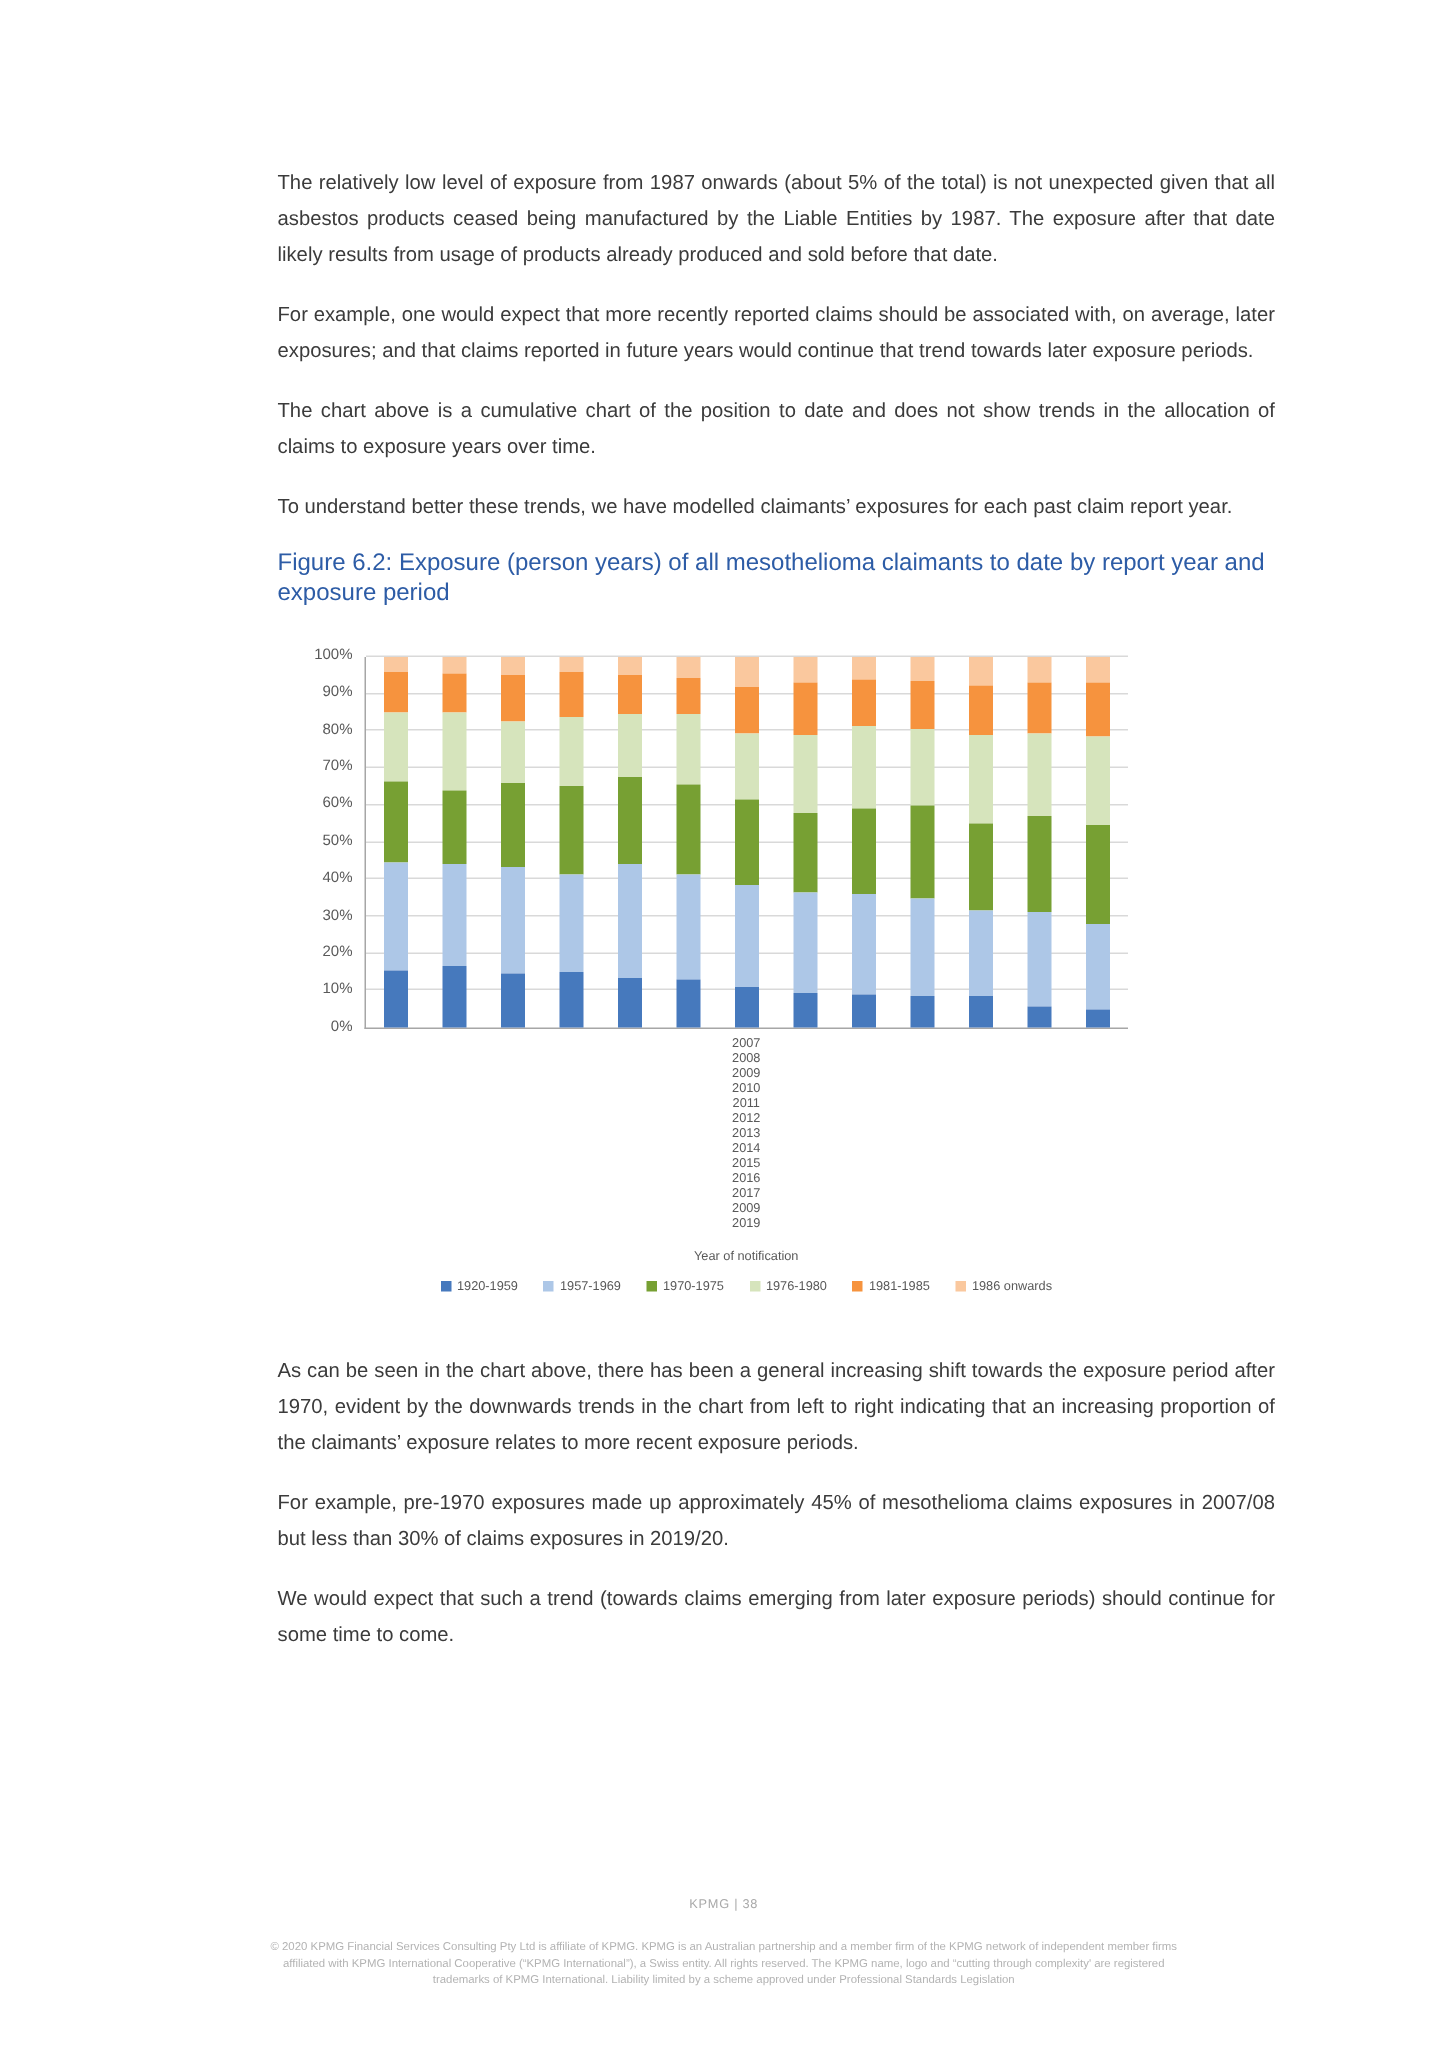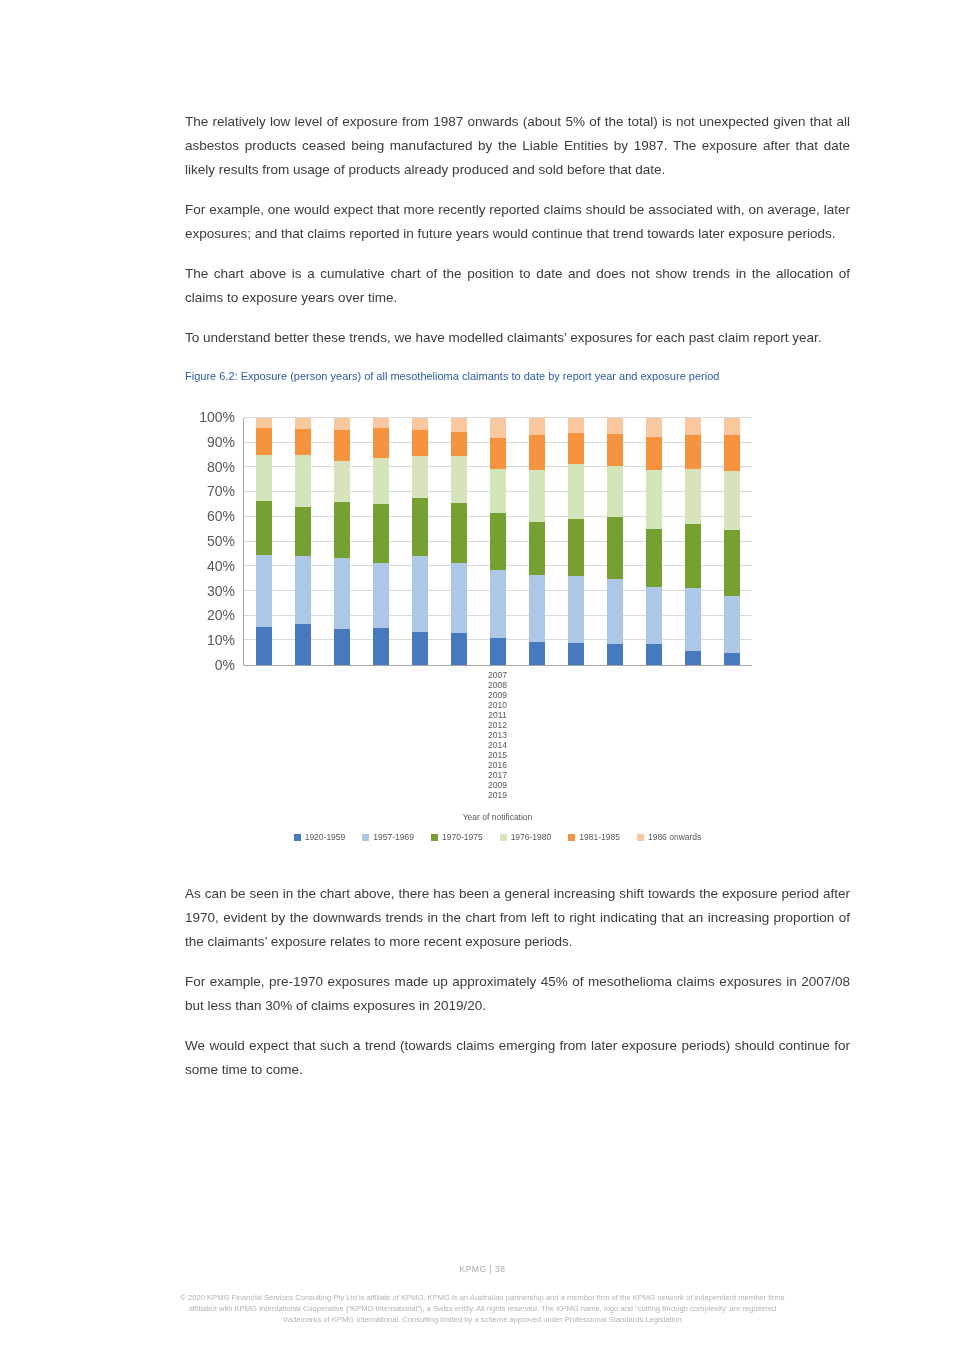--- a/index.html
+++ b/index.html
@@ -12,31 +12,31 @@
   }
   .content { position: absolute; left: 185px; top: 0; width: 665px; }
   p.body {
     font-size: 13.5px; line-height: 24px;
     color: #3b3b3b;
     text-align: justify;
     margin: 0 0 16px 0;
   }
   p.body.first { margin-top: 110px; }
   .fig-caption {
-    font-size: 11px; line-height: 20px; font-weight: normal;
+    font-size: 16px; line-height: 20px; font-weight: normal;
     color: #2d5ca6;
     margin: 6px 0 0 0;
   }
   
   .chart { margin: 32px 0 40px 18px; width: 549px; }
   .chart-grid { display: flex; }
   .y-axis { width: 40px; position: relative; }
   .ytick {
     position: absolute; right: 8px;
-    font-size: 14px; color: #595959; line-height: 10px;
+    font-size: 10px; color: #595959; line-height: 10px;
     white-space: nowrap;
     margin-top: 46px;
   }
   .plot {
     flex: 1; height: 248px; position: relative;
     border-left: 1px solid #a6a6a6;
     border-bottom: 1px solid #a6a6a6;
   }
   .gridline {
     position: absolute; left: 0; right: 0; height: 1px;
@@ -300,15 +300,15 @@
   <p class="body">As can be seen in the chart above, there has been a general increasing shift towards the exposure period after 1970, evident by the downwards trends in the chart from left to right indicating that an increasing proportion of the claimants’ exposure relates to more recent exposure periods.</p>
   <p class="body">For example, pre-1970 exposures made up approximately 45% of mesothelioma claims exposures in 2007/08 but less than 30% of claims exposures in 2019/20.</p>
   <p class="body">We would expect that such a trend (towards claims emerging from later exposure periods) should continue for some time to come.</p>
 </div>
 
 <div class="footer">
   <div class="page-num">KPMG | 38</div>
   <div class="legal">
       <div class="legal-line">© 2020 KPMG Financial Services Consulting Pty Ltd is affiliate of KPMG. KPMG is an Australian partnership and a member firm of the KPMG network of independent member firms</div>
       <div class="legal-line">affiliated with KPMG International Cooperative (“KPMG International”), a Swiss entity. All rights reserved. The KPMG name, logo and “cutting through complexity' are registered</div>
-      <div class="legal-line">trademarks of KPMG International. Consulting limited by a scheme approved under Professional Standards Legislation</div>
+      <div class="legal-line">trademarks of KPMG International. Liability limited by a scheme approved under Professional Standards Legislation</div>
     </div>
 </div>
 
 </body></html>

